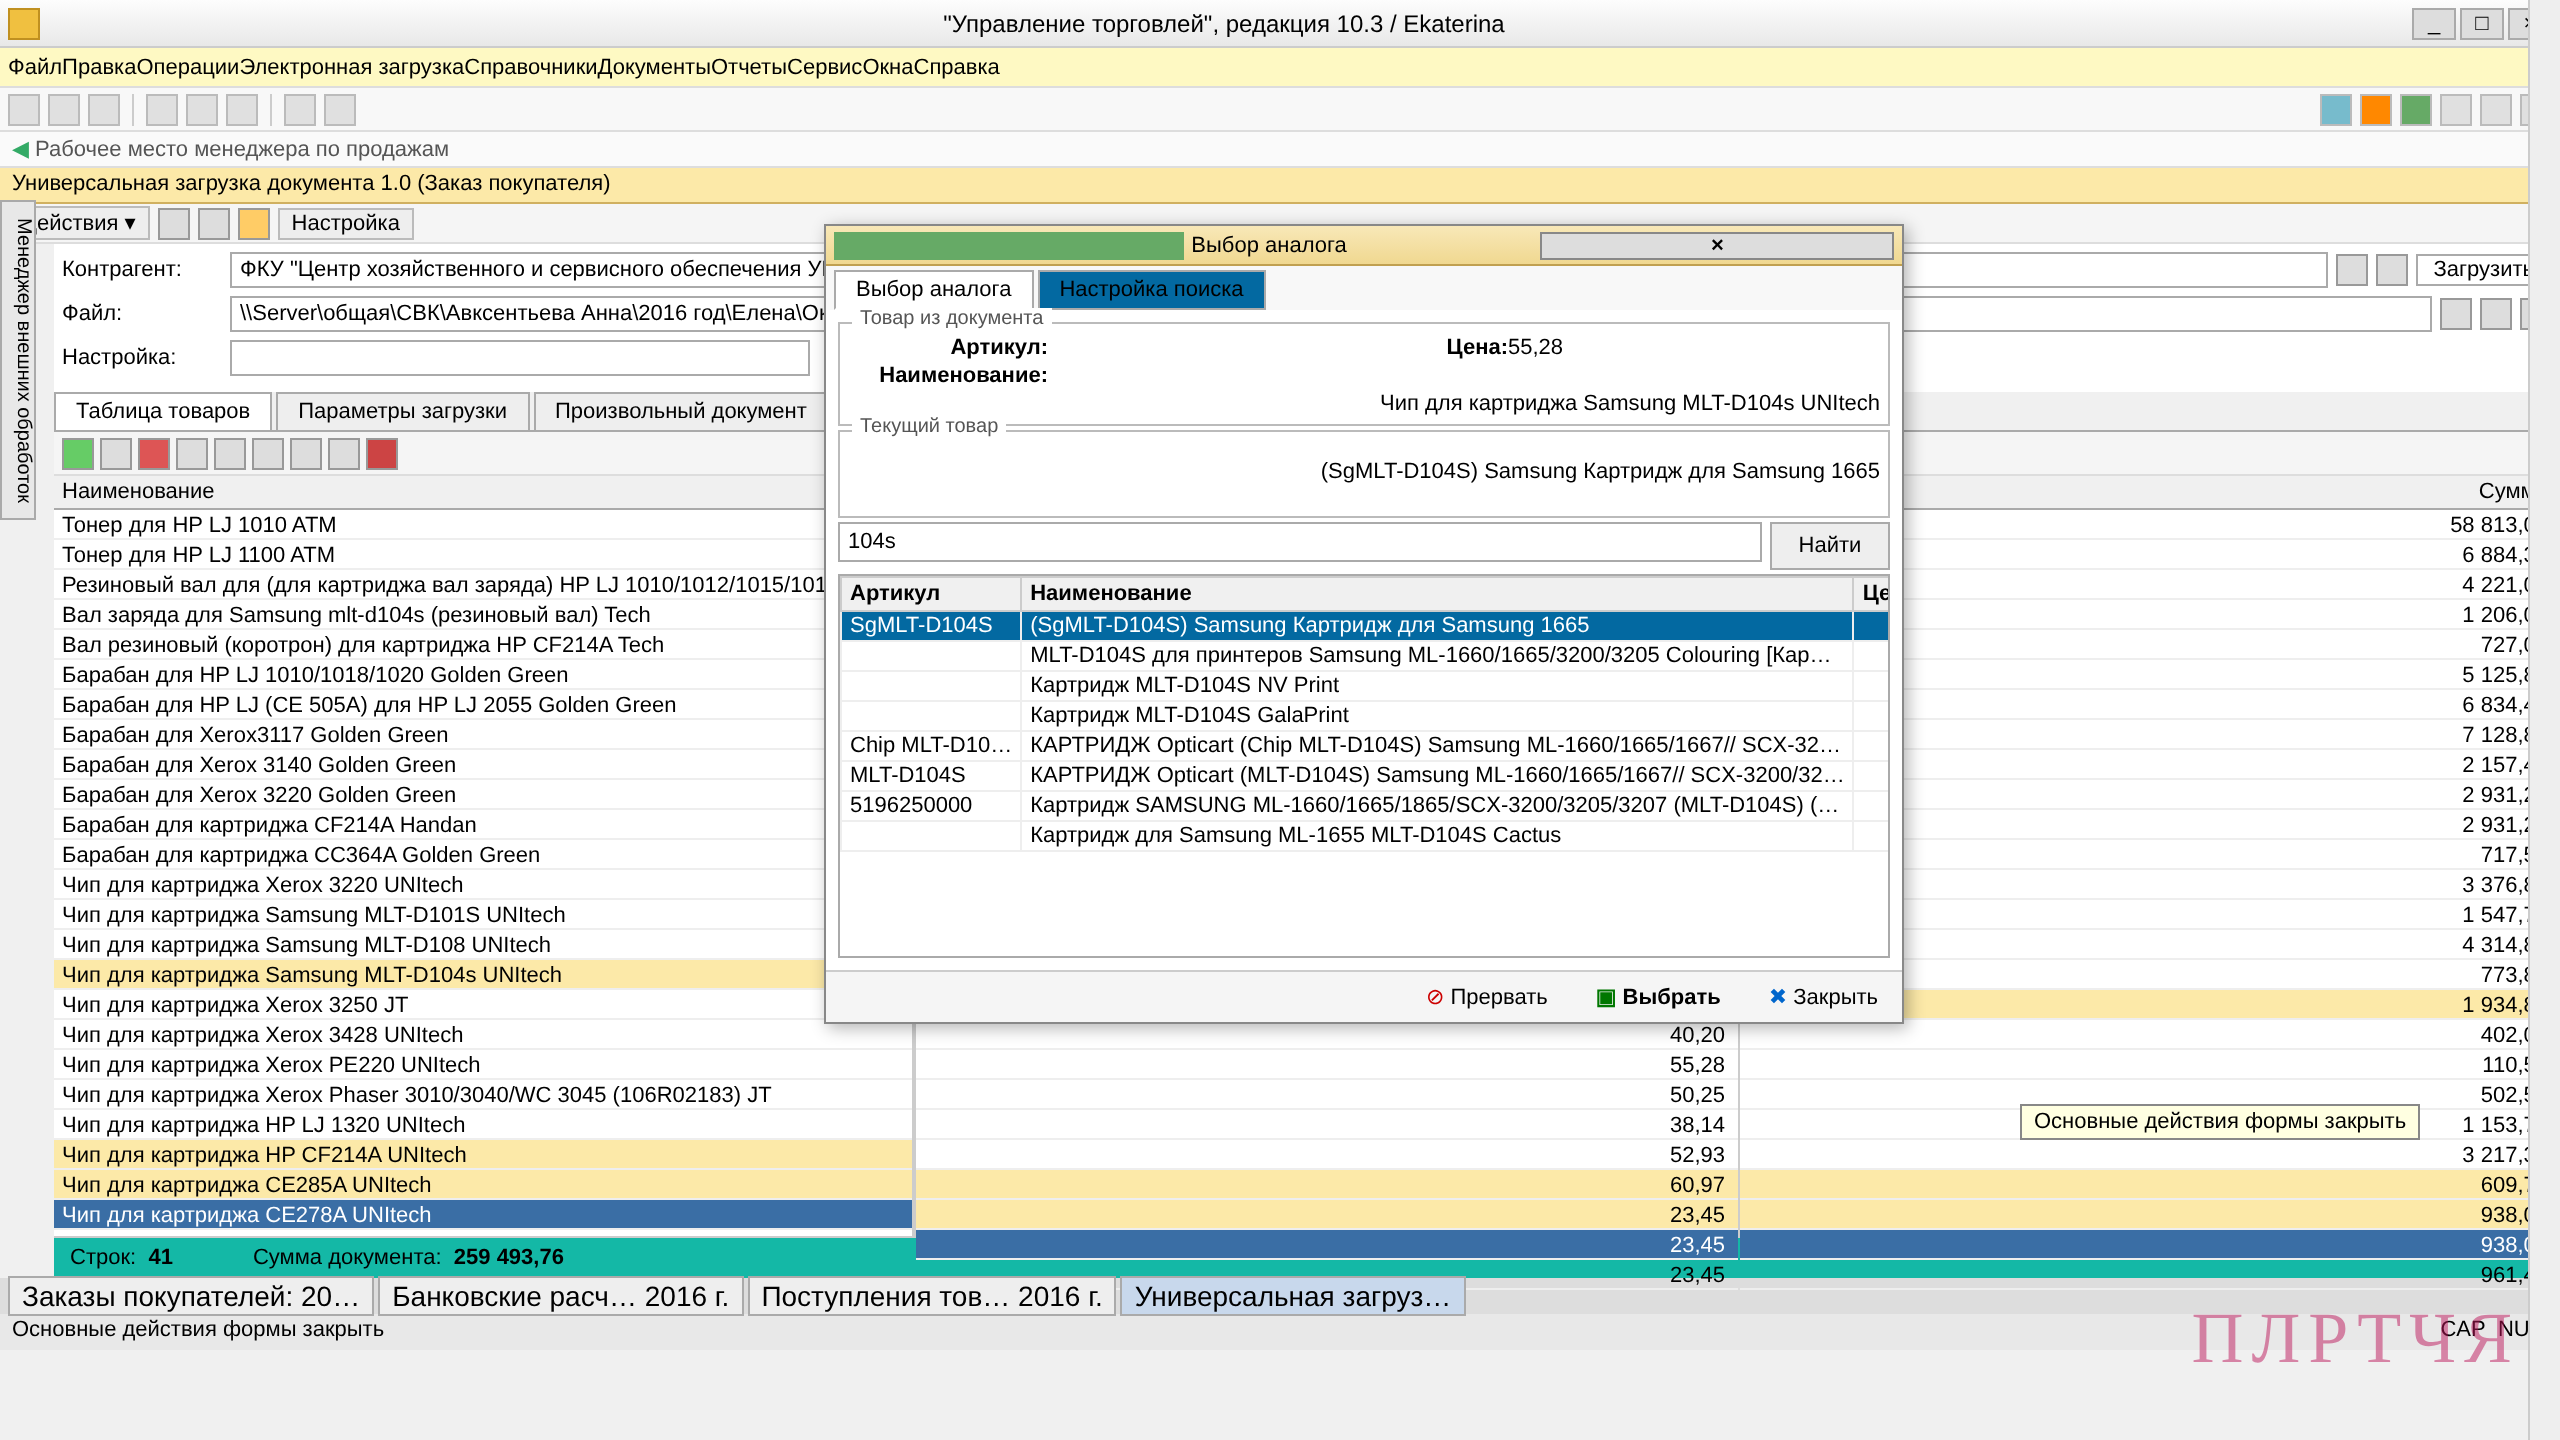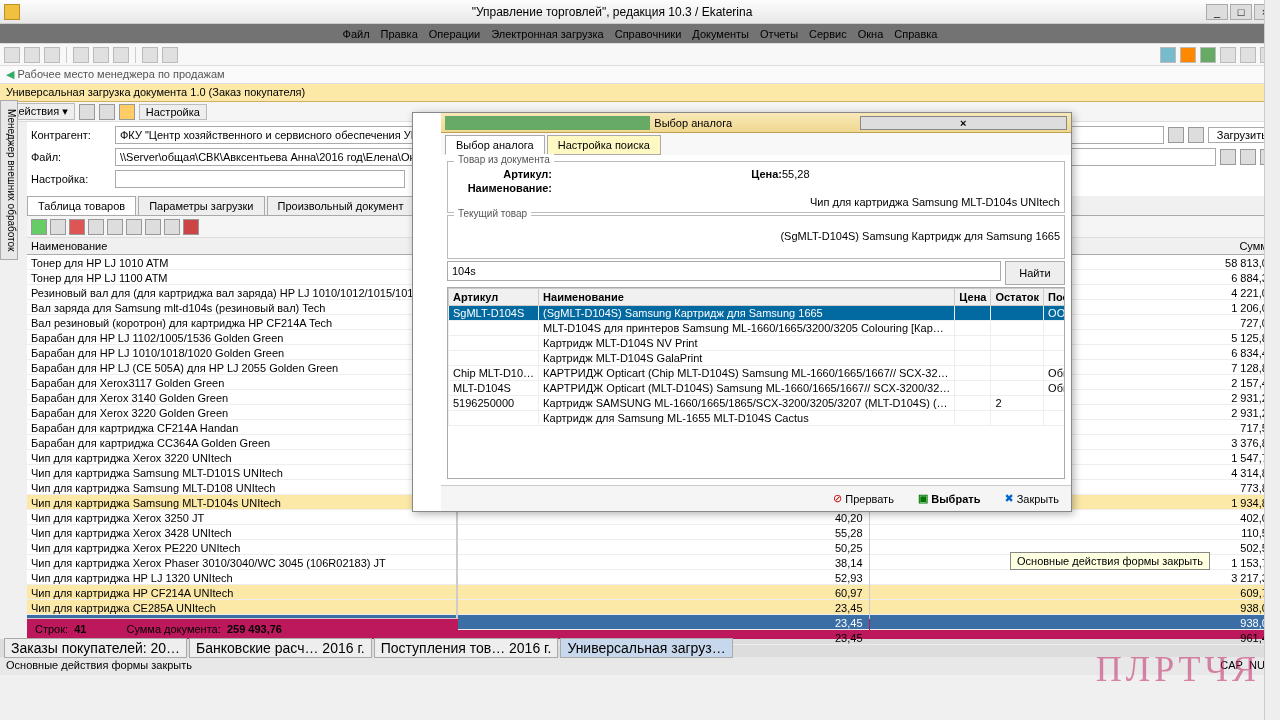--- a/index.html
+++ b/index.html
@@ -1,20 +1,20 @@
 <!DOCTYPE html>
 <html><head>
 <meta charset="utf-8">
 <style>
 * { box-sizing: border-box; margin: 0; padding: 0; font-family: Arial, sans-serif; font-size: 11px; }
 body { background: #f0f0f0; width: 1280px; height: 720px; overflow: hidden; position: relative; }
 .titlebar { background: linear-gradient(#fdfdfd, #e8e8e8); height: 24px; display: flex; align-items: center; padding: 0 4px; border-bottom: 1px solid #ccc; }
 .titlebar .title { flex: 1; text-align: center; font-size: 12px; }
 .titlebar .winbtn { width: 22px; height: 16px; background: #ddd; margin-left: 2px; display: flex; align-items: center; justify-content: center; border: 1px solid #aaa; cursor: pointer; }
-.menubar { background: #737373; height: 20px; display: flex; align-items: center; padding: 0 4px; gap: 11px; border-bottom: 1px solid #ddd; justify-content: center; }
+.menubar { background: #fef9c3; height: 20px; display: flex; align-items: center; padding: 0 4px; gap: 0; border-bottom: 1px solid #ddd; }
 .menubar span { cursor: pointer; }
 .toolbar { background: #f8f8f8; height: 22px; display: flex; align-items: center; padding: 0 4px; gap: 4px; border-bottom: 1px solid #ddd; }
 .toolbar .tbtn { width: 16px; height: 16px; background: #e0e0e0; border: 1px solid #bbb; }
 .toolbar .sep { width: 1px; height: 16px; background: #ccc; margin: 0 2px; }
 .crumb { background: #fafafa; height: 18px; padding: 2px 6px; border-bottom: 1px solid #ddd; color: #555; }
 .doc-header { background: #fce9a8; height: 18px; padding: 2px 6px; border-bottom: 1px solid #d0b060; }
 .cmdbar { background: #f5f5f5; height: 20px; display: flex; align-items: center; padding: 0 4px; gap: 4px; border-bottom: 1px solid #ddd; }
 .cmdbar .btn { padding: 1px 6px; border: 1px solid #bbb; background: #eee; cursor: pointer; }
 .form-area { padding: 4px; background: #fff; }
 .form-row { display: flex; align-items: center; margin-bottom: 4px; gap: 4px; }
@@ -27,32 +27,32 @@
 .icon-sm { width: 16px; height: 16px; display: inline-block; background: #ddd; border: 1px solid #999; }
 .main-layout { display: flex; height: 380px; background: #fff; }
 .left-col { width: 430px; overflow: auto; border-right: 1px solid #ccc; }
 .right-col { flex: 1; display: flex; }
 .price-col, .sum-col { flex: 1; border-left: 1px solid #ccc; }
 .grid-hdr { background: #f0f0f0; border-bottom: 1px solid #aaa; padding: 2px 4px; font-weight: normal; position: sticky; top: 0; }
 .grid-row { padding: 1px 4px; border-bottom: 1px solid #eee; height: 15px; line-height: 15px; white-space: nowrap; overflow: hidden; }
 .grid-row.hl { background: #fce9a8; }
 .grid-row.sel { background: #3a6ea5; color: #fff; }
 .num { text-align: right; padding-right: 6px; }
-.footer-info { padding: 4px 8px; background: #be185d; border-top: 1px solid #ccc; display: flex; gap: 40px; }
+.footer-info { padding: 4px 8px; background: #14b8a6; border-top: 1px solid #ccc; display: flex; gap: 40px; }
 .statusbar-tabs { background: #ddd; height: 18px; display: flex; align-items: center; padding: 0 4px; gap: 2px; }
 .statusbar-tabs .stab { padding: 1px 6px; background: #eee; border: 1px solid #aaa; font-size: 14px; cursor: pointer; }
 .statusbar-tabs .stab.active { background: #c8d8ec; }
 .statusbar { background: #e8e8e8; height: 18px; padding: 2px 6px; display: flex; justify-content: space-between; font-size: 10px; }
 
-.dialog { position: absolute; left: 412px; top: 112px; width: 660px; background: #fff; border: 1px solid #888; box-shadow: 2px 2px 8px rgba(0,0,0,0.3); z-index: 100; padding-left: 28px; }
+.dialog { position: absolute; left: 412px; top: 112px; width: 540px; background: #fff; border: 1px solid #888; box-shadow: 2px 2px 8px rgba(0,0,0,0.3); z-index: 100; }
 .dlg-title { background: linear-gradient(#f8e8b8, #f0d890); height: 20px; display: flex; align-items: center; padding: 0 4px; border-bottom: 1px solid #c0a050; }
 .dlg-title span { flex: 1; }
 .dlg-close { width: 16px; height: 14px; background: #ddd; border: 1px solid #888; text-align: center; line-height: 12px; cursor: pointer; font-weight: bold; }
 .dlg-tabs { display: flex; padding: 2px 4px 0; background: #f8f8f8; }
-.dlg-tabs .dtab { padding: 3px 10px; border: 1px solid #aaa; background: #fef9c3; margin-right: 2px; cursor: pointer; font-size: 11px; }
+.dlg-tabs .dtab { padding: 3px 10px; border: 1px solid #aaa; background: #0369a1; margin-right: 2px; cursor: pointer; font-size: 11px; }
 .dlg-tabs .dtab.active { background: #fff; border-bottom: 1px solid #fff; }
 .dlg-body { padding: 4px; }
 .fieldset { border: 1px solid #bbb; margin: 2px; padding: 4px; position: relative; text-align: right; }
 .fieldset .legend { position: absolute; top: -8px; left: 6px; background: #fff; padding: 0 4px; color: #555; font-size: 10px; }
 .fld-row { display: flex; margin: 2px 0; }
 .fld-row .lbl { width: 100px; font-weight: bold; }
 .search-row { display: flex; margin: 2px; gap: 4px; }
 .search-row input { flex: 1; height: 20px; border: 1px solid #aaa; padding: 0 4px; }
 .search-row button { width: 60px; height: 24px; border: 1px solid #aaa; background: #eee; cursor: pointer; }
 .dlg-grid { margin: 2px; border: 1px solid #aaa; height: 192px; overflow: auto; }
@@ -175,21 +175,20 @@
 </div>
 
 <div class="main-layout">
   <div class="left-col" id="name-col">
     <div class="grid-hdr">Наименование</div>
   <div class="grid-row">Тонер для HP LJ 1010 ATM</div>
         <div class="grid-row">Тонер для  HP LJ 1100 ATM</div>
         <div class="grid-row">Резиновый вал для (для картриджа вал заряда)  HP LJ 1010/1012/1015/1018/3015 Tech</div>
         <div class="grid-row">Вал заряда для Samsung mlt-d104s (резиновый вал) Tech</div>
         <div class="grid-row">Вал резиновый (коротрон) для картриджа HP CF214A Tech</div>
-        <div class="grid-row">Барабан для HP LJ 1102/1005/1536  Golden Green</div>
         <div class="grid-row">Барабан для HP LJ 1010/1018/1020  Golden Green</div>
         <div class="grid-row">Барабан для HP LJ (CE 505A) для HP LJ 2055 Golden Green</div>
         <div class="grid-row">Барабан для Xerox3117 Golden Green</div>
         <div class="grid-row">Барабан для Xerox 3140 Golden Green</div>
         <div class="grid-row">Барабан для Xerox 3220 Golden Green</div>
         <div class="grid-row">Барабан для картриджа  CF214A Handan</div>
         <div class="grid-row">Барабан для картриджа CC364A  Golden Green</div>
         <div class="grid-row">Чип для картриджа Xerox 3220 UNItech</div>
         <div class="grid-row">Чип для картриджа Samsung MLT-D101S UNItech</div>
         <div class="grid-row">Чип для картриджа Samsung MLT-D108 UNItech</div>

